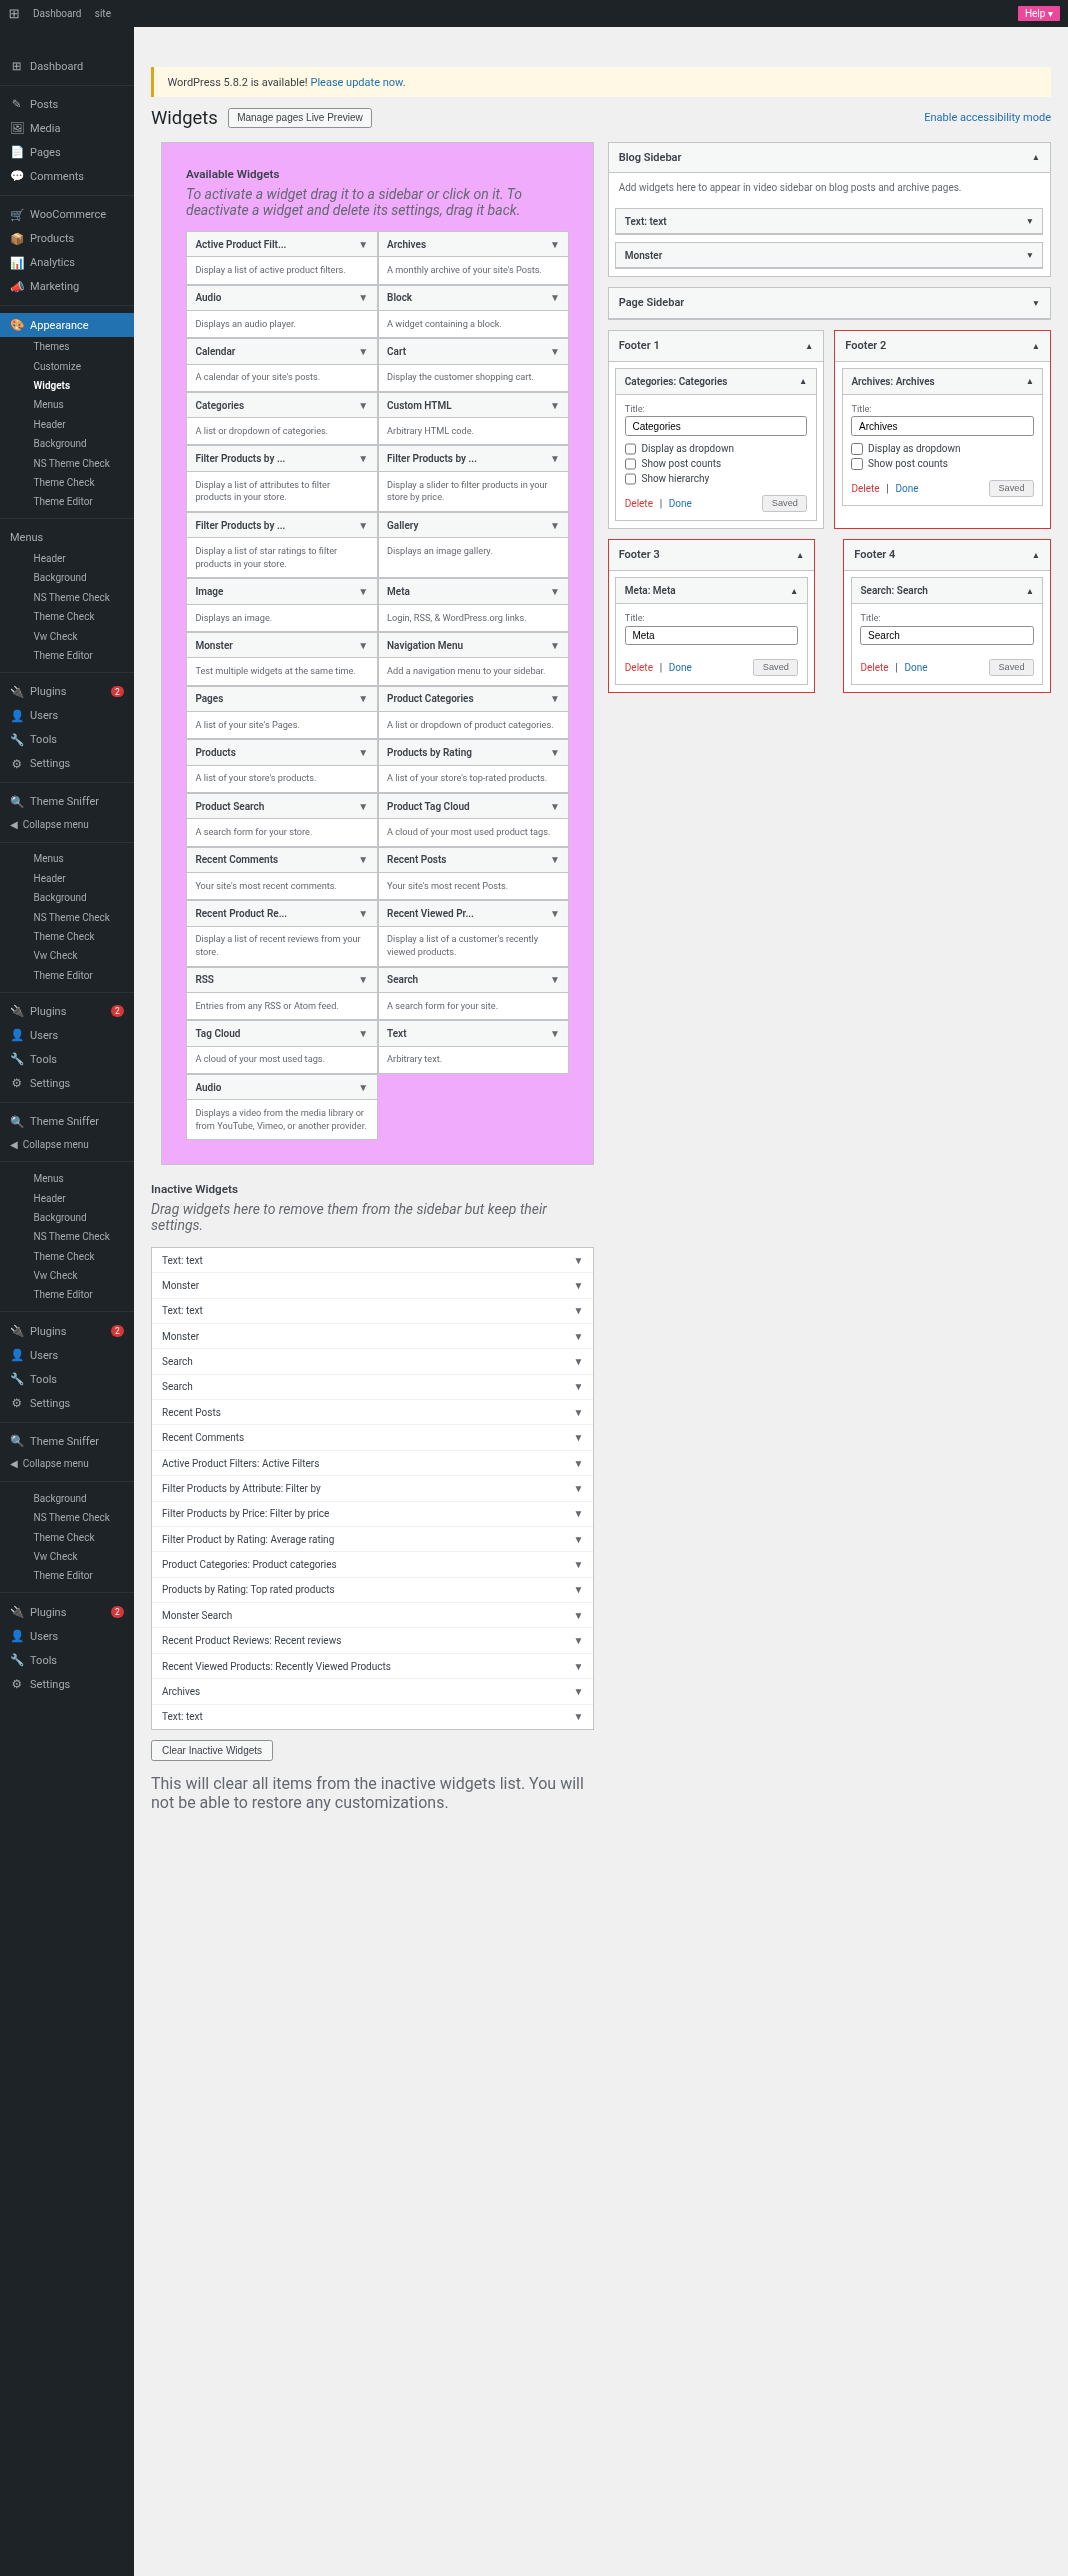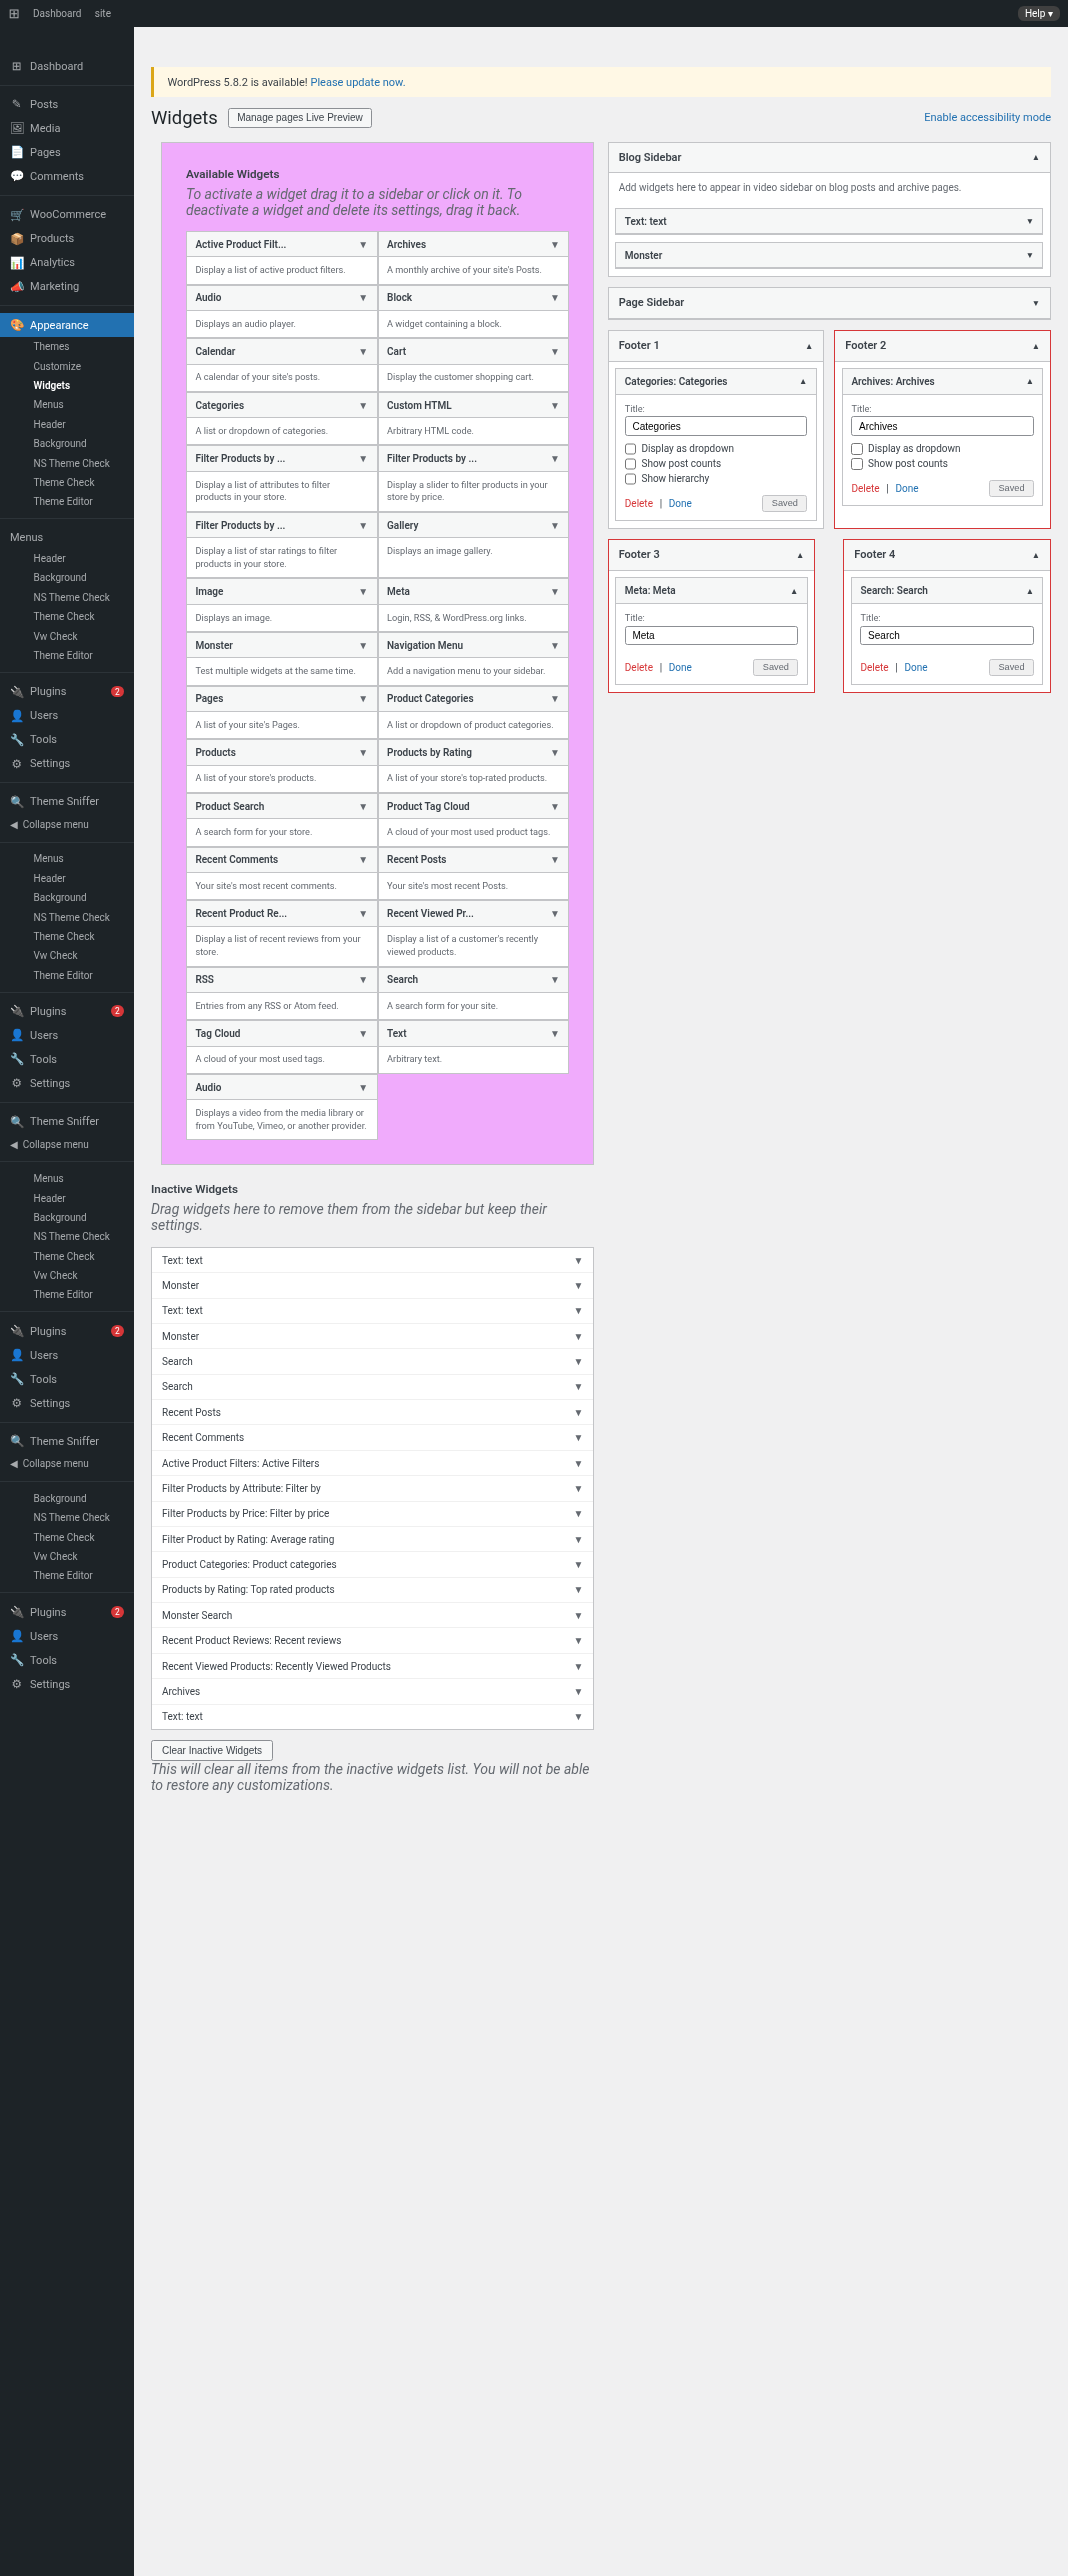--- a/index.html
+++ b/index.html
@@ -4,21 +4,21 @@
   <style>
     * { box-sizing: border-box; margin: 0; padding: 0; }
     body { font-family: -apple-system, BlinkMacSystemFont, "Segoe UI", Roboto, sans-serif; font-size: 11px; background: #f0f0f1; color: #3c434a; }
 
     
     .wp-wrapper { display: flex; min-height: 2576px; }
 
     
     .admin-bar { background: #1d2327; color: #fff; height: 27px; display: flex; align-items: center; padding: 0 8.4px; gap: 13.4px; font-size: 10px; position: fixed; top: 0; left: 0; right: 0; z-index: 100; }
     .admin-bar-item { color: #a7aaad; cursor: pointer; }
-    .admin-bar-help { margin-left: auto; background: #404040; color: #fff; padding: 1.7px 6.7px; border-radius: 6px; cursor: pointer; }
+    .admin-bar-help { margin-left: auto; background: #ec4899; color: #fff; padding: 1.7px 6.7px; border-radius: 1px; cursor: pointer; }
 
     
     .sidebar { width: 134px; background: #1d2327; min-height: 2576px; flex-shrink: 0; padding-top: 27px; }
     .sidebar-item { display: flex; align-items: center; gap: 6.7px; padding: 5px 10px; color: #a7aaad; cursor: pointer; font-size: 11px; }
     .sidebar-item.active { background: #2271b1; color: #fff; }
     .sidebar-item .icon { width: 13.4px; text-align: center; font-size: 11.7px; }
     .sidebar-item .badge { background: #d63638; color: #fff; border-radius: 6.7px; font-size: 8.4px; padding: 0.8px 4.2px; margin-left: auto; }
     .sidebar-sub { padding-left: 23.5px; }
     .sidebar-sub-item { padding: 4.2px 10px; color: #a7aaad; cursor: pointer; font-size: 10px; }
     .sidebar-sub-item.active { color: #fff; font-weight: 600; }
@@ -67,21 +67,21 @@
     .widget-actions a.done { color: #2271b1; }
     .btn-saved { background: #f0f0f0; border: 0.8px solid #c3c4c7; color: #646970; padding: 2.5px 8.4px; border-radius: 2.5px; font-size: 9.2px; margin-left: auto; }
 
     
     .inactive-section { margin-top: 17px; }
     .inactive-widget-list { border: 0.8px solid #c3c4c7; background: #fff; }
     .inactive-widget-item { border-bottom: 0.8px solid #f0f0f0; display: flex; align-items: center; justify-content: space-between; padding: 6.7px 10px; font-size: 10px; cursor: pointer; }
     .inactive-widget-item:last-child { border-bottom: none; }
     .inactive-widget-item .chevron { color: #646970; }
     .btn-clear-inactive { background: #f6f7f7; border: 0.8px solid #8c8f94; color: #3c434a; padding: 4.2px 10px; border-radius: 2.5px; cursor: pointer; font-size: 10px; margin-top: 10px; }
-    .clear-note { font-size: 14px; color: #646970; margin-top: 0; font-style: italic; }
+    .clear-note { font-size: 16px; color: #646970; margin-top: 13px; }
 
     .chevron-icon { font-size: 8.4px; }
 
     input[type="checkbox"] { width: 11.7px; height: 11.7px; }
   </style>
 </head>
 <body>
 
 <div class="admin-bar">
   <span style="color:#a7aaad; font-size:13.4px;">⊞</span>

